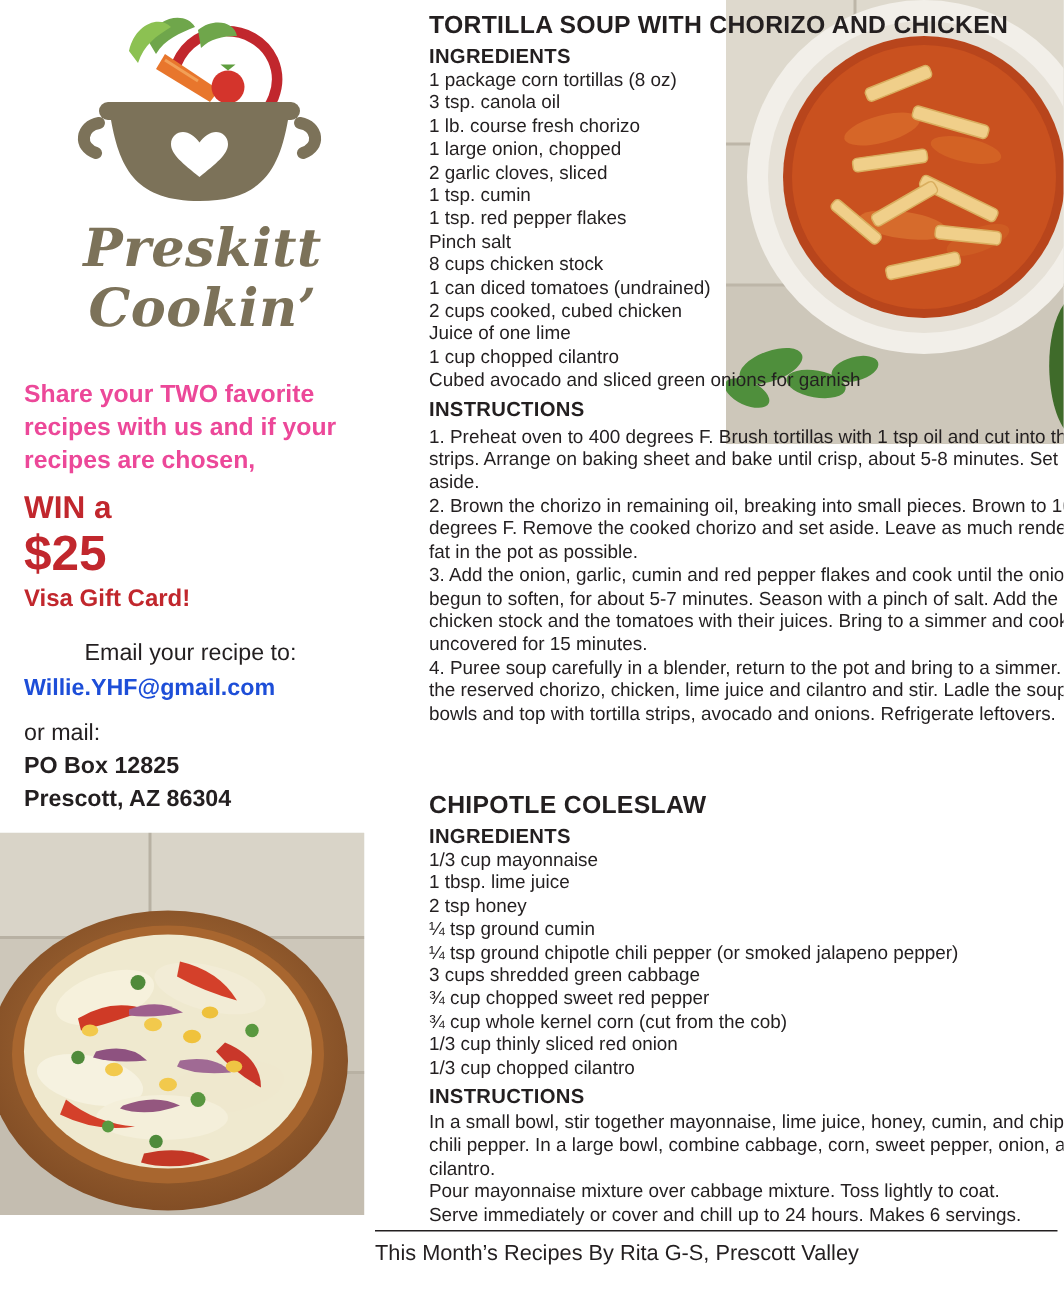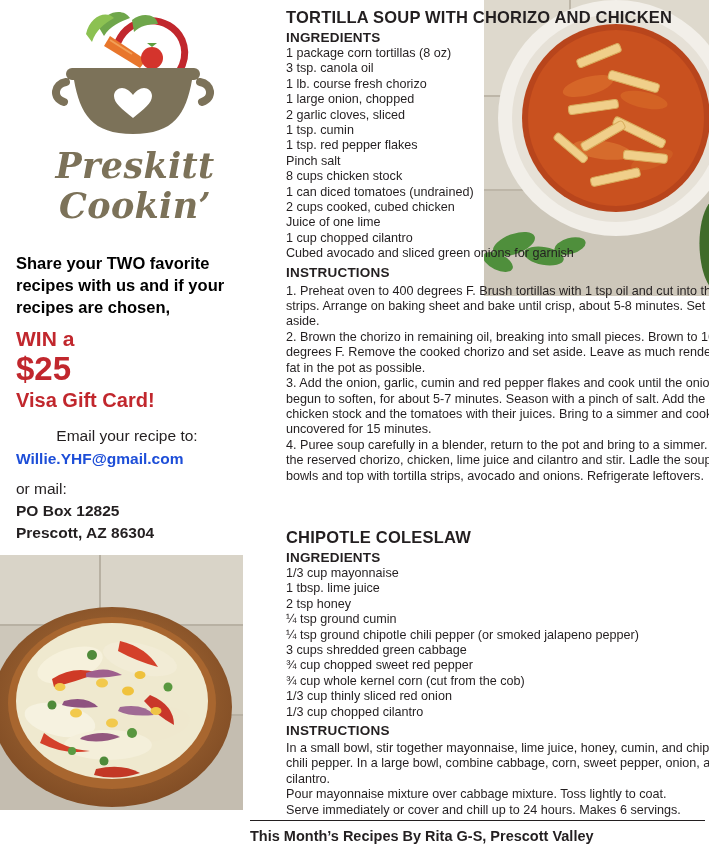--- a/index.html
+++ b/index.html
@@ -61,41 +61,41 @@
   .promo {
     position: absolute;
     left: 16px;
     top: 252px;
     width: 222px;
   }
   .promo-share {
     font-size: 16.5px;
     font-weight: bold;
     line-height: 22px;
-    color: #000000;
+    color: #ec4899;
     margin: 0 0 8px 0;
   }
   .promo-win {
     color: #c1272d;
     font-weight: bold;
     margin: 4px 0 0 0;
   }
   .promo-win .win {
     display: block;
     font-size: 21px;
     line-height: 25px;
   }
   .promo-win .amount {
     display: block;
     font-size: 33px;
     line-height: 36px;
   }
   .promo-win .card {
     display: block;
-    font-size: 20px;
+    font-size: 16px;
     line-height: 26px;
   }
   .promo-email-label {
     margin: 12px 0 0 0;
     font-size: 15.5px;
     line-height: 21px;
     color: #231f20;
     text-align: center;
   }
   .promo-email {
@@ -197,21 +197,21 @@
     top: 528px;
     width: 459px;
   }
   .r2-instr { width: 456px; margin-top: 3px; }
 
   .footer {
     position: absolute;
     left: 250px;
     top: 828px;
     width: 455px;
-    font-weight: bold;
+    font-weight: normal;
     font-size: 14.5px;
     color: #231f20;
   }
 
   .divider {
     position: absolute;
     left: 250px;
     top: 820px;
     width: 455px;
     height: 1px;

